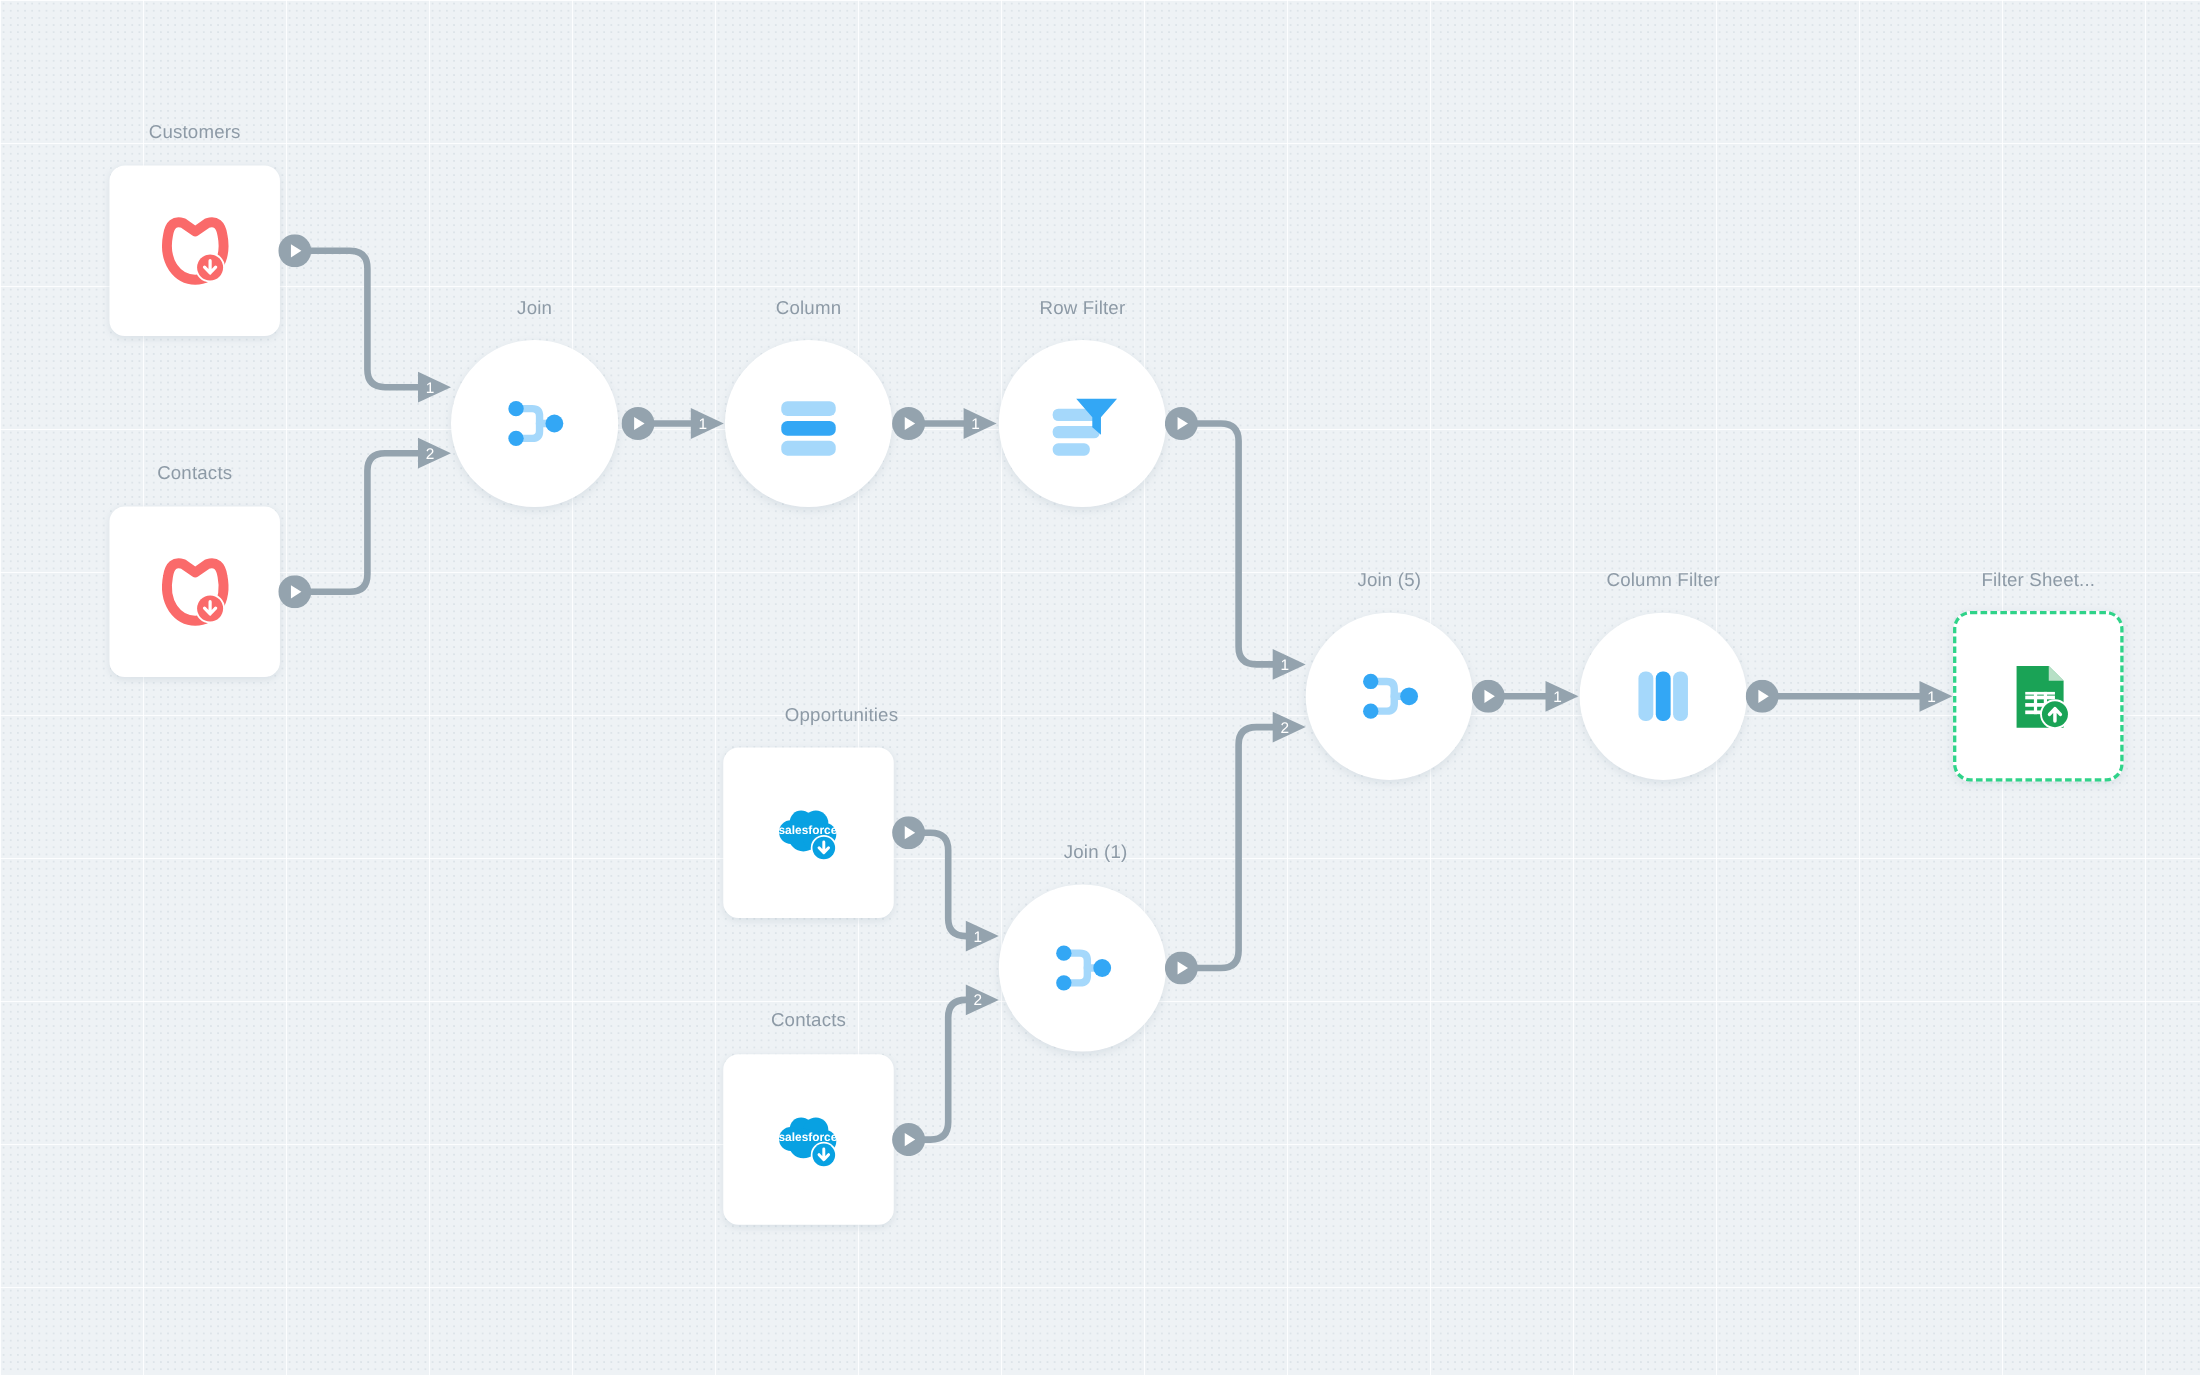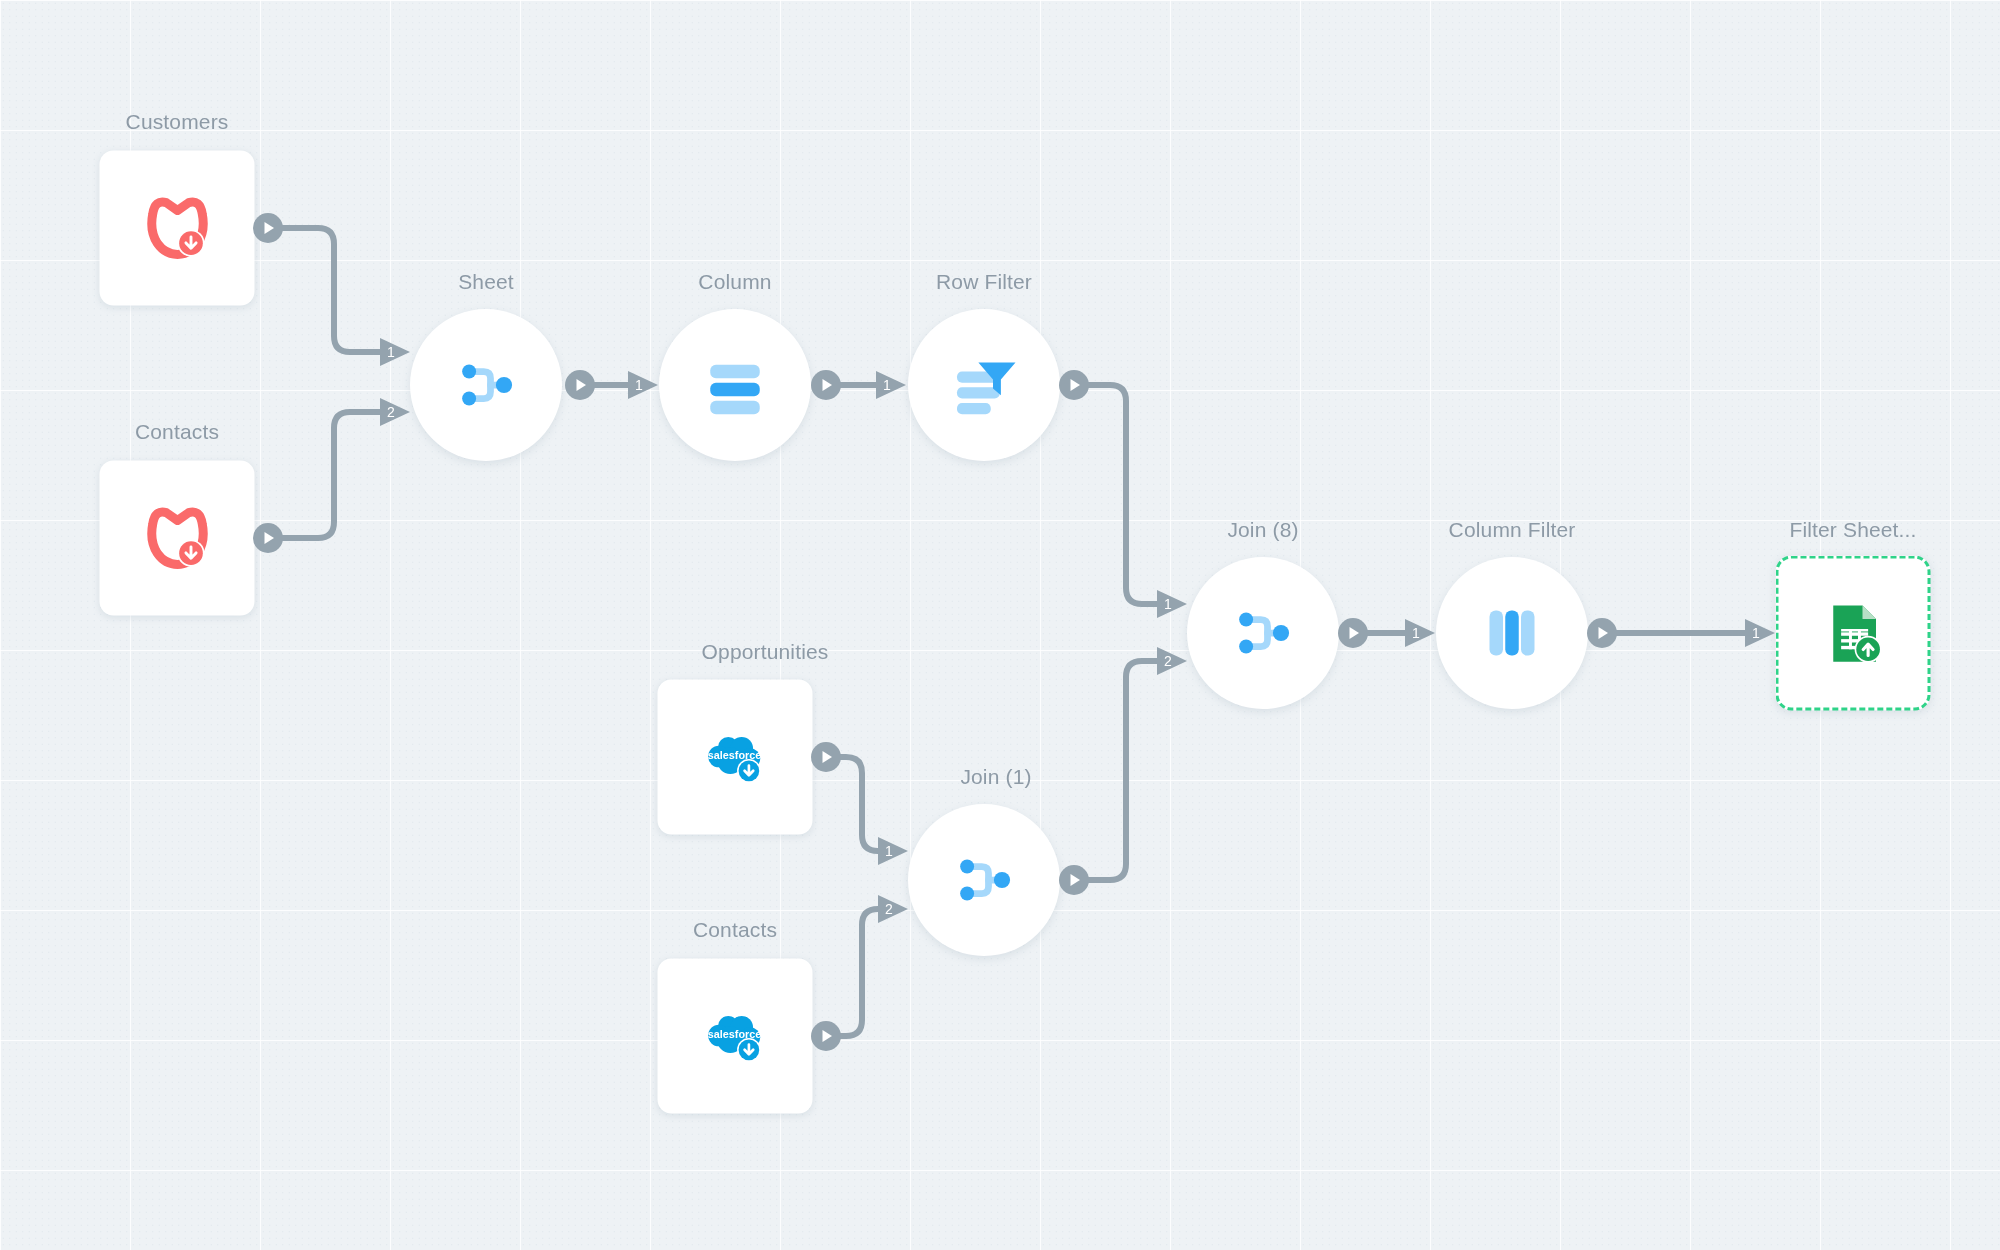--- a/index.html
+++ b/index.html
@@ -26,21 +26,21 @@
     position: absolute;
     left: 0; top: 0;
     width: 2000px; height: 1250px;
     pointer-events: none;
   }
 
   
   .node-label {
     position: absolute;
     color: #8d9aa6;
-    font-size: 21px;
+    font-size: 17px;
     font-family: "Liberation Sans", sans-serif;
     white-space: nowrap;
     transform: translateX(-50%);
     letter-spacing: .15px;
   }
 
   
   .sq-node {
     position: absolute;
     width: 155px;
@@ -147,21 +147,21 @@
     <span class="icon-wrap">
       <svg viewBox="0 0 64 64" width="100%" height="100%">
         <path d="M32 16 L22 9 Q12 6 10 19 Q7 34 14 45 Q21 55 32 55 Q43 55 50 45 Q57 34 54 19 Q52 6 42 9 Z" fill="none" stroke="#fa6a6a" stroke-width="8" stroke-linejoin="round"></path>
         <circle cx="44" cy="45" r="12" fill="#ffffff"></circle>
         <circle cx="44" cy="45" r="10.5" fill="#fa6a6a"></circle>
         <path d="M44 39.5 V49 M39.5 44.8 L44 49.5 L48.5 44.8" stroke="#ffffff" stroke-width="2.6" fill="none" stroke-linecap="round" stroke-linejoin="round"></path>
       </svg>
     </span>
   </div>
 
-  <div class="node-label" style="left:486px; top:270px;">Sheet</div>
+  <div class="node-label" style="left:486px; top:270px;">Join</div>
   <div class="rnd-node" style="left:486px; top:385px;">
     <span class="icon-wrap">
       <svg viewBox="0 0 64 64" width="100%" height="100%">
         <path d="M17 20 H30 Q36 20 36 26 V38 Q36 44 30 44 H17" fill="none" stroke="#a5d8fb" stroke-width="6" stroke-linecap="round" stroke-linejoin="round"></path>
         <path d="M36 32 H47" stroke="#a5d8fb" stroke-width="6" stroke-linecap="round"></path>
         <circle cx="17" cy="20" r="6.2" fill="#33a7f5"></circle>
         <circle cx="17" cy="44" r="6.2" fill="#33a7f5"></circle>
         <circle cx="48" cy="32" r="7.2" fill="#33a7f5"></circle>
       </svg>
     </span>
@@ -236,21 +236,21 @@
       <svg viewBox="0 0 64 64" width="100%" height="100%">
         <path d="M17 20 H30 Q36 20 36 26 V38 Q36 44 30 44 H17" fill="none" stroke="#a5d8fb" stroke-width="6" stroke-linecap="round" stroke-linejoin="round"></path>
         <path d="M36 32 H47" stroke="#a5d8fb" stroke-width="6" stroke-linecap="round"></path>
         <circle cx="17" cy="20" r="6.2" fill="#33a7f5"></circle>
         <circle cx="17" cy="44" r="6.2" fill="#33a7f5"></circle>
         <circle cx="48" cy="32" r="7.2" fill="#33a7f5"></circle>
       </svg>
     </span>
   </div>
 
-  <div class="node-label" style="left:1263px; top:518px;">Join (8)</div>
+  <div class="node-label" style="left:1263px; top:518px;">Join (5)</div>
   <div class="rnd-node" style="left:1263px; top:633px;">
     <span class="icon-wrap">
       <svg viewBox="0 0 64 64" width="100%" height="100%">
         <path d="M17 20 H30 Q36 20 36 26 V38 Q36 44 30 44 H17" fill="none" stroke="#a5d8fb" stroke-width="6" stroke-linecap="round" stroke-linejoin="round"></path>
         <path d="M36 32 H47" stroke="#a5d8fb" stroke-width="6" stroke-linecap="round"></path>
         <circle cx="17" cy="20" r="6.2" fill="#33a7f5"></circle>
         <circle cx="17" cy="44" r="6.2" fill="#33a7f5"></circle>
         <circle cx="48" cy="32" r="7.2" fill="#33a7f5"></circle>
       </svg>
     </span>

